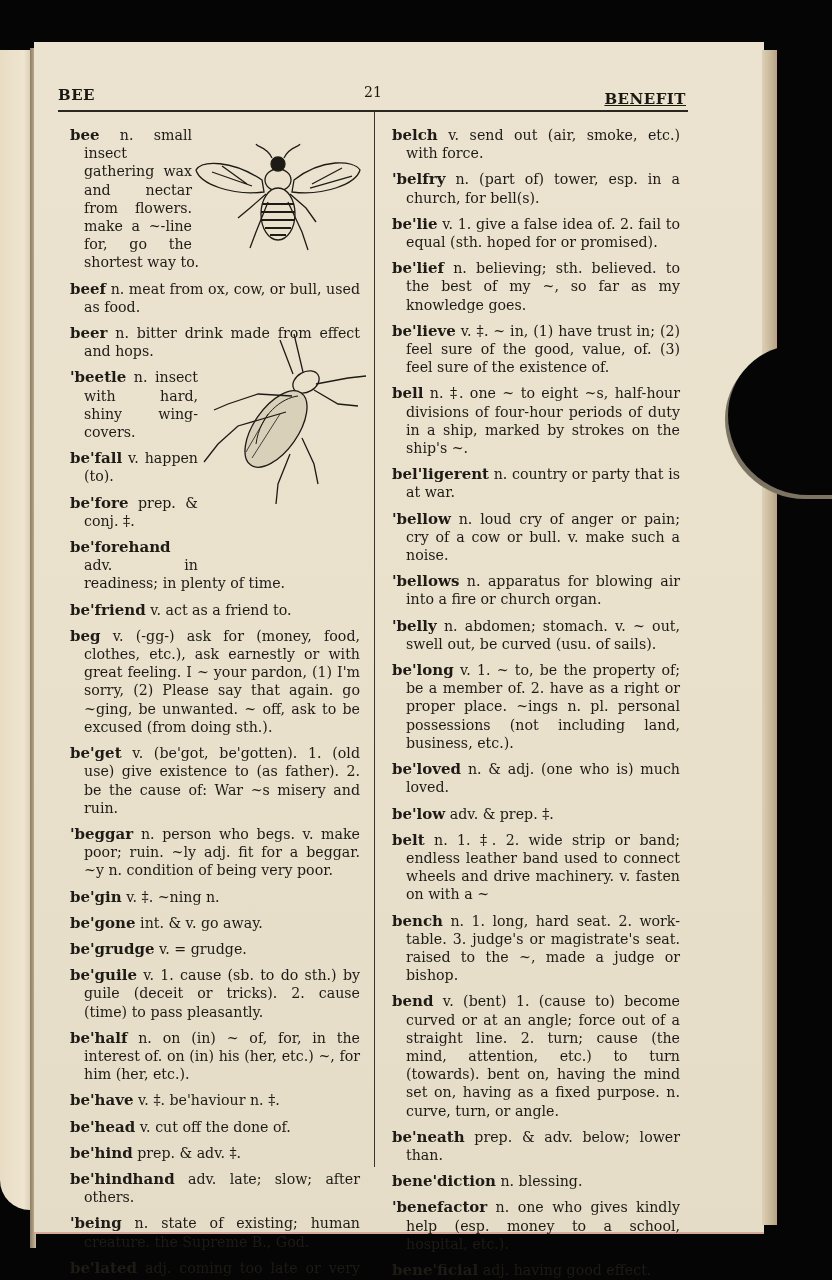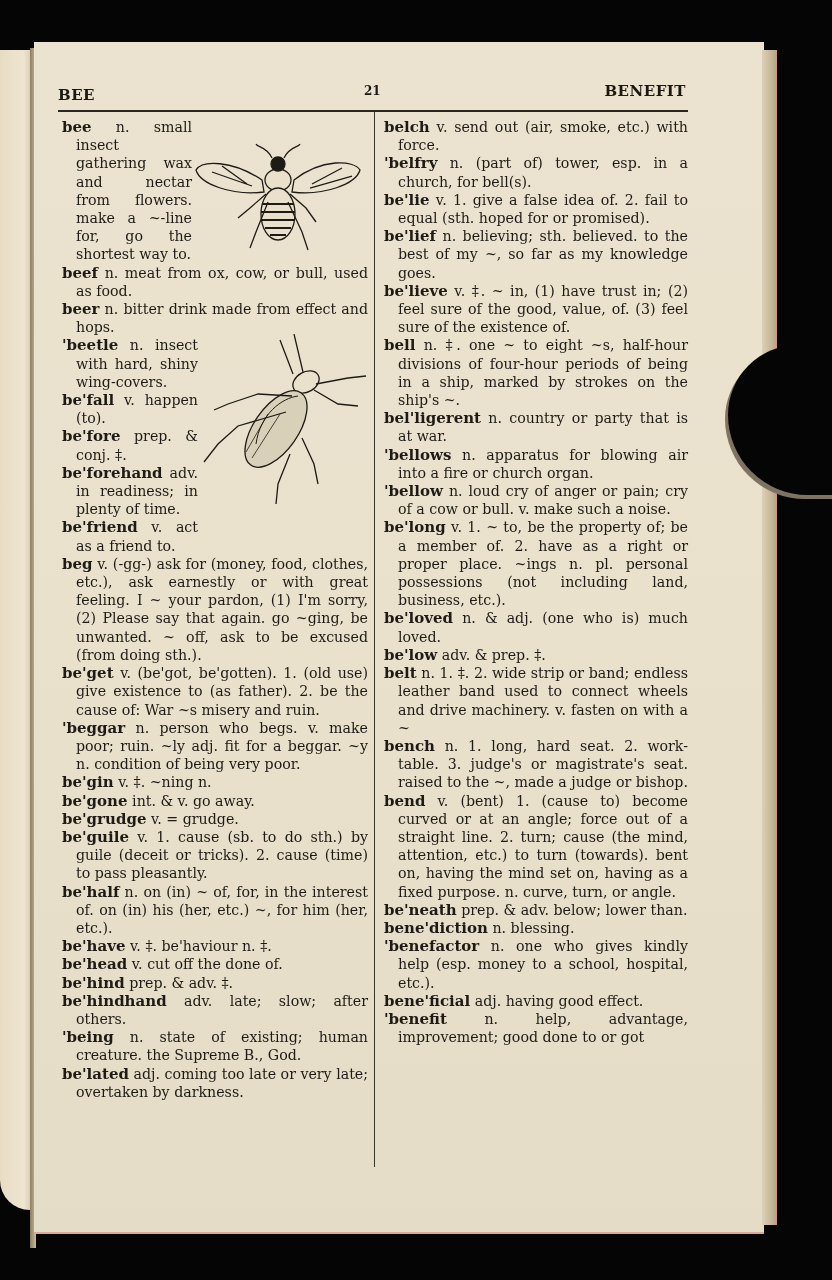--- a/index.html
+++ b/index.html
@@ -31,36 +31,36 @@
     position:absolute; left:728px; top:345px; width:130px; height:150px;
     background:#050505;
     border-radius:70px 0 0 80px;
     box-shadow:-3px 4px 0 #7d7363;
   }
   .header {
     position:absolute; left:58px; top:80px; width:628px; height:28px;
     font-weight:bold; font-size:15px; color:#1b1812;
   }
   .header .guide-left { position:absolute; left:0; top:6px; letter-spacing:0.5px; }
-  .header .page-num { position:absolute; left:306px; top:4px; font-weight:bold; font-size:12px; }
-  .header .guide-right { position:absolute; right:0; top:2px; letter-spacing:0.5px; }
+  .header .page-num { position:absolute; left:306px; top:4px; font-weight:normal; font-size:14px; }
+  .header .guide-right { position:absolute; right:0; top:10px; letter-spacing:0.5px;text-decoration:underline; }
   .header-rule {
     position:absolute; left:58px; top:110px; width:630px; height:2px; background:#2a2620;
   }
   .col-divider {
     position:absolute; left:374px; top:112px; width:1px; height:1055px; background:#3a352c;
   }
   .column {
     position:absolute; top:118px;
     font-size:14.2px; line-height:18.2px; color:#1e1b16;
   }
   .col-left { left:62px; width:306px; }
   .col-right { left:384px; width:304px; }
   .entry {
-    padding-left:14px; text-indent:-14px; text-align:justify; margin:0;
+    padding-left:14px; text-indent:-14px; text-align:justify; margin:8px;
   }
   .hw { font-weight:bold; font-size:15px; }
   .illus {
     position:absolute; pointer-events:none;
   }
   .bee-illus { left:192px; top:140px; width:172px; height:118px; }
   .beetle-illus { left:198px; top:334px; width:175px; height:175px; }
 </style>
 </head>
 <body>
@@ -104,24 +104,25 @@
     <p class="entry"><span class="hw">be'hindhand</span><span> adv. late; slow; after others.</span></p>
     <p class="entry"><span class="hw">'being</span><span> n. state of existing; human creature. the Supreme B., God.</span></p>
     <p class="entry"><span class="hw">be'lated</span><span> adj. coming too late or very late; overtaken by darkness.</span></p>
   </div>
 <div class="column col-right" id="col-right">
     <p class="entry"><span class="hw">belch</span><span> v. send out (air, smoke, etc.) with force.</span></p>
     <p class="entry"><span class="hw">'belfry</span><span> n. (part of) tower, esp. in a church, for bell(s).</span></p>
     <p class="entry"><span class="hw">be'lie</span><span> v. 1. give a false idea of. 2. fail to equal (sth. hoped for or promised).</span></p>
     <p class="entry"><span class="hw">be'lief</span><span> n. believing; sth. believed. to the best of my ~, so far as my knowledge goes.</span></p>
     <p class="entry"><span class="hw">be'lieve</span><span> v. ‡. ~ in, (1) have trust in; (2) feel sure of the good, value, of. (3) feel sure of the existence of.</span></p>
-    <p class="entry"><span class="hw">bell</span><span> n. ‡. one ~ to eight ~s, half-hour divisions of four-hour periods of being in a ship, marked by strokes on the ship's ~.</span></p>
+    <p class="entry"><span class="hw">bell</span><span> n. ‡. one ~ to eight ~s, half-hour divisions of four-hour periods of duty in a ship, marked by strokes on the ship's ~.</span></p>
     <p class="entry"><span class="hw">bel'ligerent</span><span> n. country or party that is at war.</span></p>
+    <p class="entry"><span class="hw">'bellow</span><span> n. loud cry of anger or pain; cry of a cow or bull. v. make such a noise.</span></p>
     <p class="entry"><span class="hw">'bellows</span><span> n. apparatus for blowing air into a fire or church organ.</span></p>
-    <p class="entry"><span class="hw">'bellow</span><span> n. loud cry of anger or pain; cry of a cow or bull. v. make such a noise.</span></p>
+    <p class="entry"><span class="hw">'belly</span><span> n. abdomen; stomach. v. ~ out, swell out, be curved (usu. of sails).</span></p>
     <p class="entry"><span class="hw">be'long</span><span> v. 1. ~ to, be the property of; be a member of. 2. have as a right or proper place. ~ings n. pl. personal possessions (not including land, business, etc.).</span></p>
     <p class="entry"><span class="hw">be'loved</span><span> n. &amp; adj. (one who is) much loved.</span></p>
     <p class="entry"><span class="hw">be'low</span><span> adv. &amp; prep. ‡.</span></p>
     <p class="entry"><span class="hw">belt</span><span> n. 1. ‡. 2. wide strip or band; endless leather band used to connect wheels and drive machinery. v. fasten on with a ~</span></p>
     <p class="entry"><span class="hw">bench</span><span> n. 1. long, hard seat. 2. work-table. 3. judge's or magistrate's seat. raised to the ~, made a judge or bishop.</span></p>
     <p class="entry"><span class="hw">bend</span><span> v. (bent) 1. (cause to) become curved or at an angle; force out of a straight line. 2. turn; cause (the mind, attention, etc.) to turn (towards). bent on, having the mind set on, having as a fixed purpose. n. curve, turn, or angle.</span></p>
     <p class="entry"><span class="hw">be'neath</span><span> prep. &amp; adv. below; lower than.</span></p>
     <p class="entry"><span class="hw">bene'diction</span><span> n. blessing.</span></p>
     <p class="entry"><span class="hw">'benefactor</span><span> n. one who gives kindly help (esp. money to a school, hospital, etc.).</span></p>
     <p class="entry"><span class="hw">bene'ficial</span><span> adj. having good effect.</span></p>

